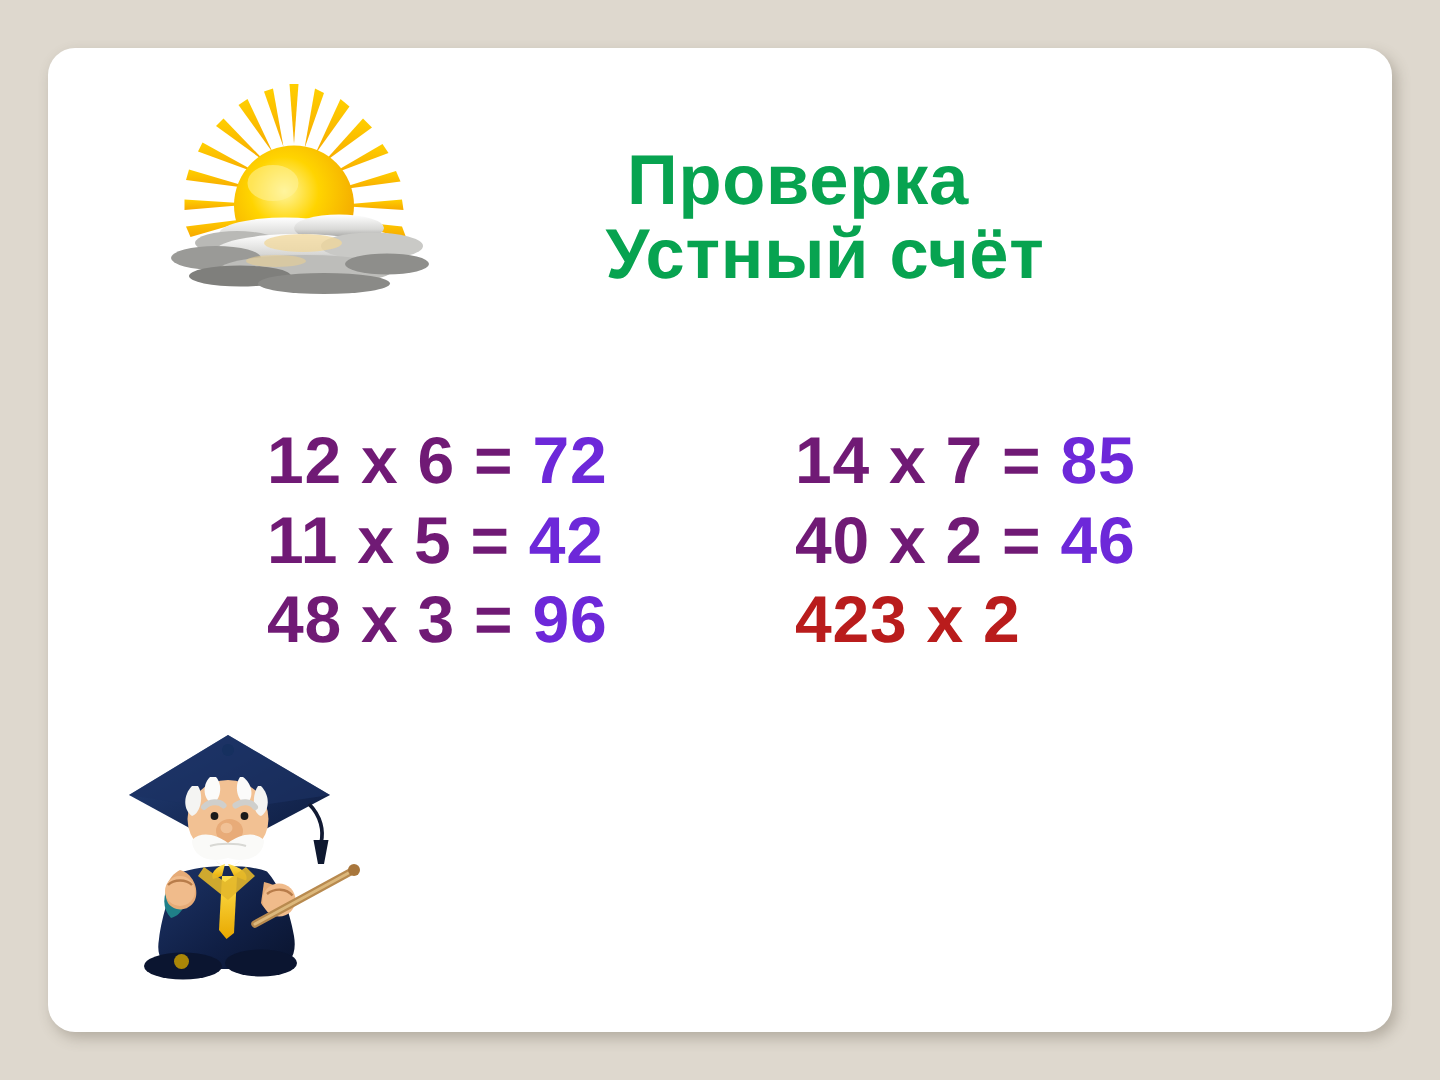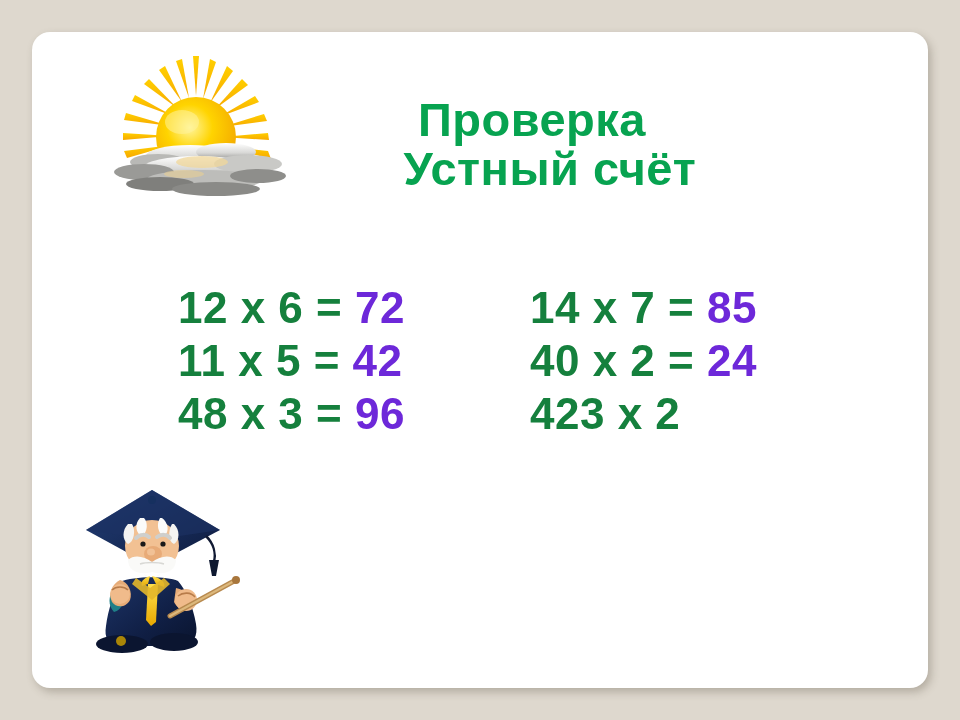--- a/index.html
+++ b/index.html
@@ -77,23 +77,23 @@
     align-items: baseline;
   }
   .eq-cell {
     font-size: 44px;
     font-weight: bold;
     white-space: nowrap;
     letter-spacing: 0.5px;
   }
   .eq-left  { width: 352px; }
   .eq-right { width: 330px; }
-  .op   { color: #15803d; }
+  .op   { color: #701a75; }
   .ans  { color: #6d28d9; }
-  .all-purple { color: #15803d; }
+  .all-purple { color: #b91c1c; }
 
   
   #professor-clipart {
     position: absolute;
     left: 78px;
     top: 484px;
     width: 165px;
     height: 172px;
   }
   #professor-clipart svg { display: block; }
@@ -169,21 +169,21 @@
 
   <div id="equations">
 
     <div class="eq-row">
       <div class="eq-cell eq-left"><span class="op">12 x 6 = </span><span class="ans">72</span></div>
       <div class="eq-cell eq-right"><span class="op">14 x 7 = </span><span class="ans">85</span></div>
     </div>
 
     <div class="eq-row">
       <div class="eq-cell eq-left"><span class="op">11 x 5 = </span><span class="ans">42</span></div>
-      <div class="eq-cell eq-right"><span class="op">40 x 2 = </span><span class="ans">24</span></div>
+      <div class="eq-cell eq-right"><span class="op">40 x 2 = </span><span class="ans">46</span></div>
     </div>
 
     <div class="eq-row">
       <div class="eq-cell eq-left"><span class="op">48 x 3 = </span><span class="ans">96</span></div>
       <div class="eq-cell eq-right"><span class="all-purple">423 x 2</span><span class="ans"></span></div>
     </div>
 
   </div>
 
   <div id="professor-clipart">

